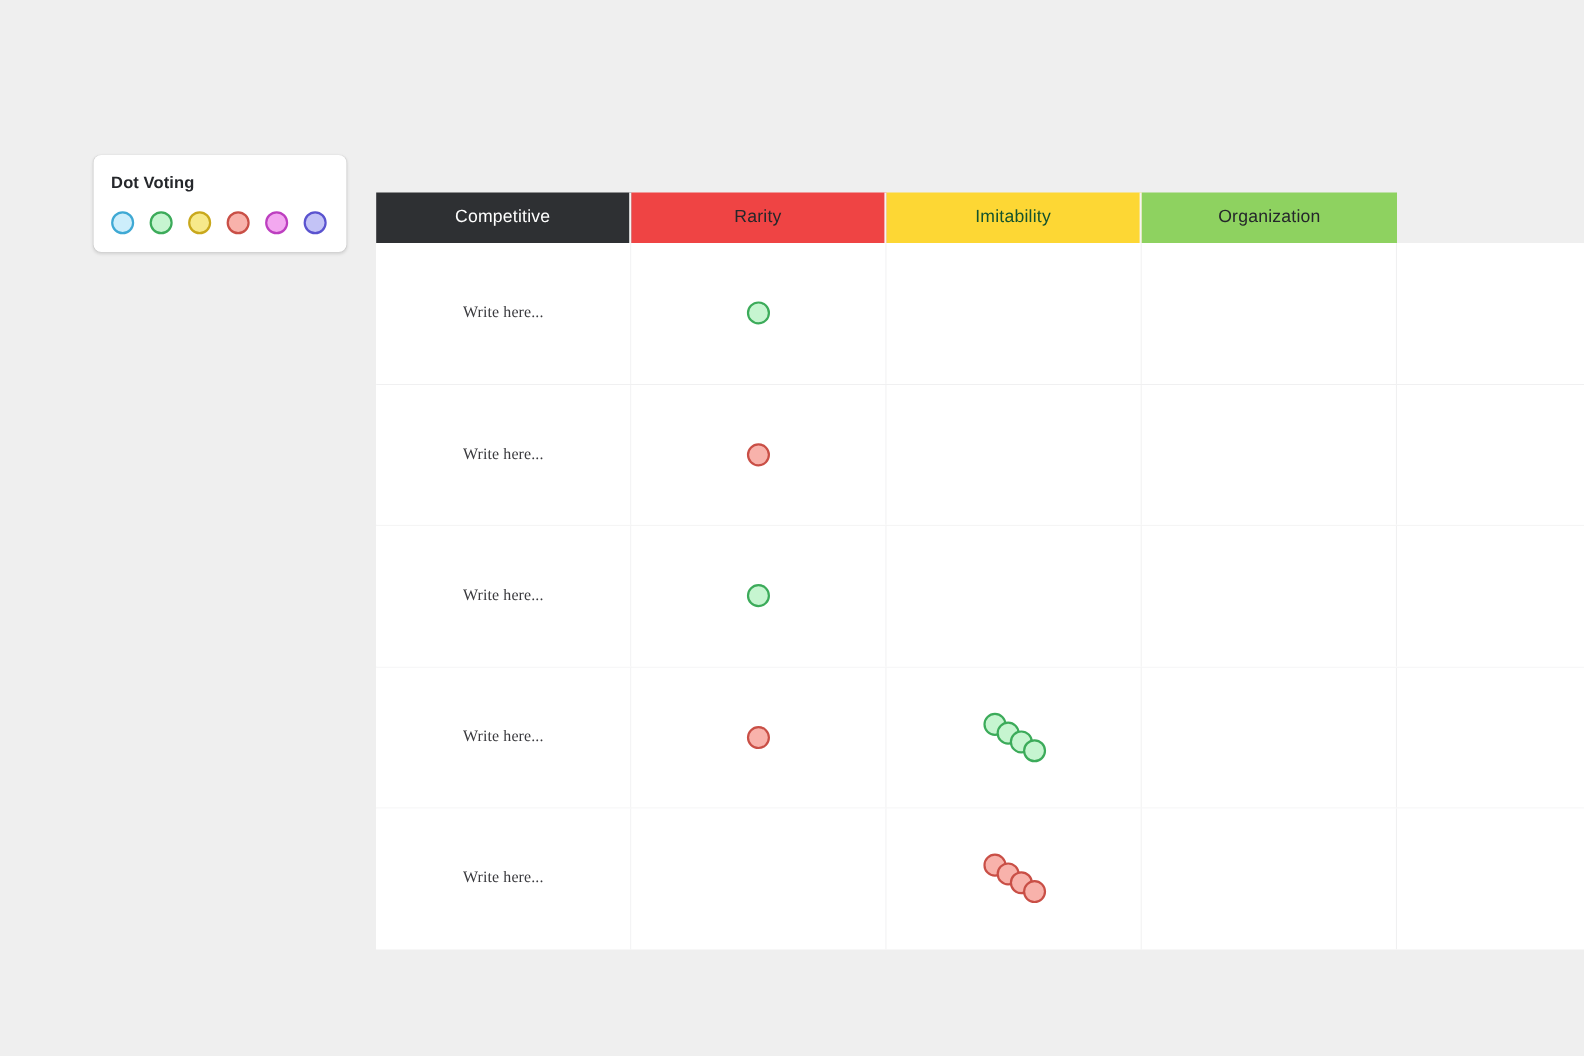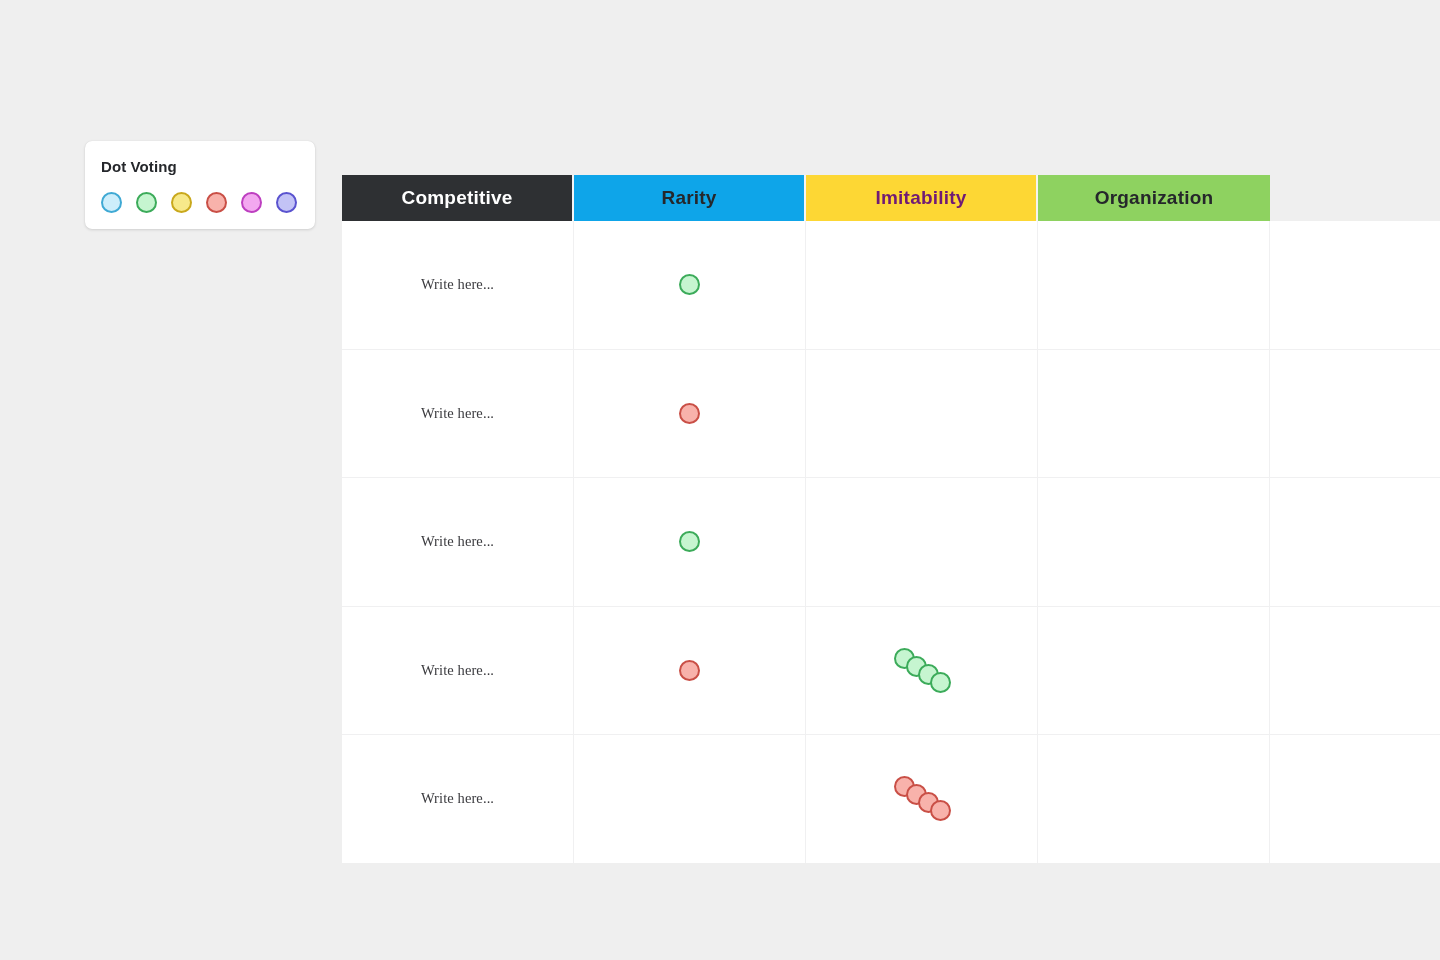--- a/index.html
+++ b/index.html
@@ -61,22 +61,22 @@
   }
   .matrix-header-row {
     display: flex;
     height: 78px;
   }
   .matrix-header-cell {
     flex: 0 0 232px;
     display: flex;
     align-items: center;
     justify-content: center;
-    font-size: 19px;
-    font-weight: bold;
+    font-size: 16px;
+    font-weight: normal;
     letter-spacing: 0.2px;
     box-sizing: border-box;
     border-right: 2px solid #f4f4f4;
     margin-top: 32px;
   }
   .matrix-header-cell:last-child { border-right: none; }
 
   .matrix-body {
     background: #ffffff;
   }
@@ -138,22 +138,22 @@
       <div class="swatch" style="background: rgb(247, 233, 138); border-color: rgb(201, 168, 28);"></div>
       <div class="swatch" style="background: rgb(248, 178, 171); border-color: rgb(201, 79, 70);"></div>
       <div class="swatch" style="background: rgb(243, 168, 240); border-color: rgb(189, 63, 192);"></div>
       <div class="swatch" style="background: rgb(195, 195, 246); border-color: rgb(90, 83, 207);"></div>
     </div>
 </div>
 
 <div id="vrio-matrix">
   <div class="matrix-header-row">
       <div class="matrix-header-cell" style="background: rgb(46, 48, 51); color: rgb(255, 255, 255);">Competitive</div>
-      <div class="matrix-header-cell" style="background: #0ea5e9; color: rgb(37, 39, 43);">Rarity</div>
-      <div class="matrix-header-cell" style="background: rgb(253, 215, 52); color: #701a75;">Imitability</div>
+      <div class="matrix-header-cell" style="background: #ef4444; color: rgb(37, 39, 43);">Rarity</div>
+      <div class="matrix-header-cell" style="background: rgb(253, 215, 52); color: #14532d;">Imitability</div>
       <div class="matrix-header-cell" style="background: rgb(142, 210, 96); color: rgb(37, 39, 43);">Organization</div>
     </div>
   <div class="matrix-body">
       <div class="matrix-row">
         <div class="matrix-cell">
           <span class="cell-placeholder">Write here...</span>
         </div>
         <div class="matrix-cell">
           <div class="vote-dot dot-single" style="background: rgb(198, 245, 208); border-color: rgb(60, 171, 90);"></div>
         </div>

